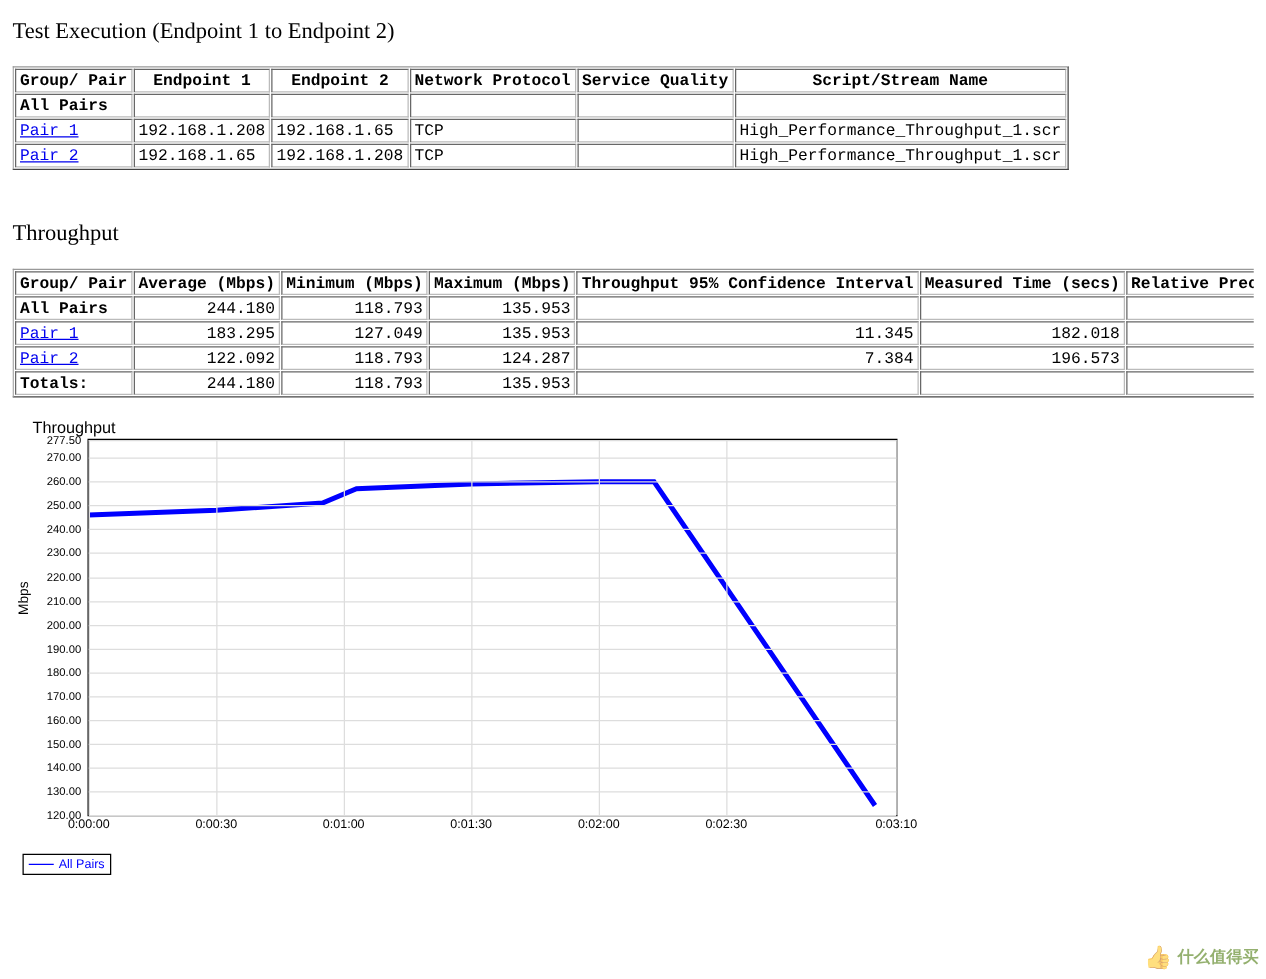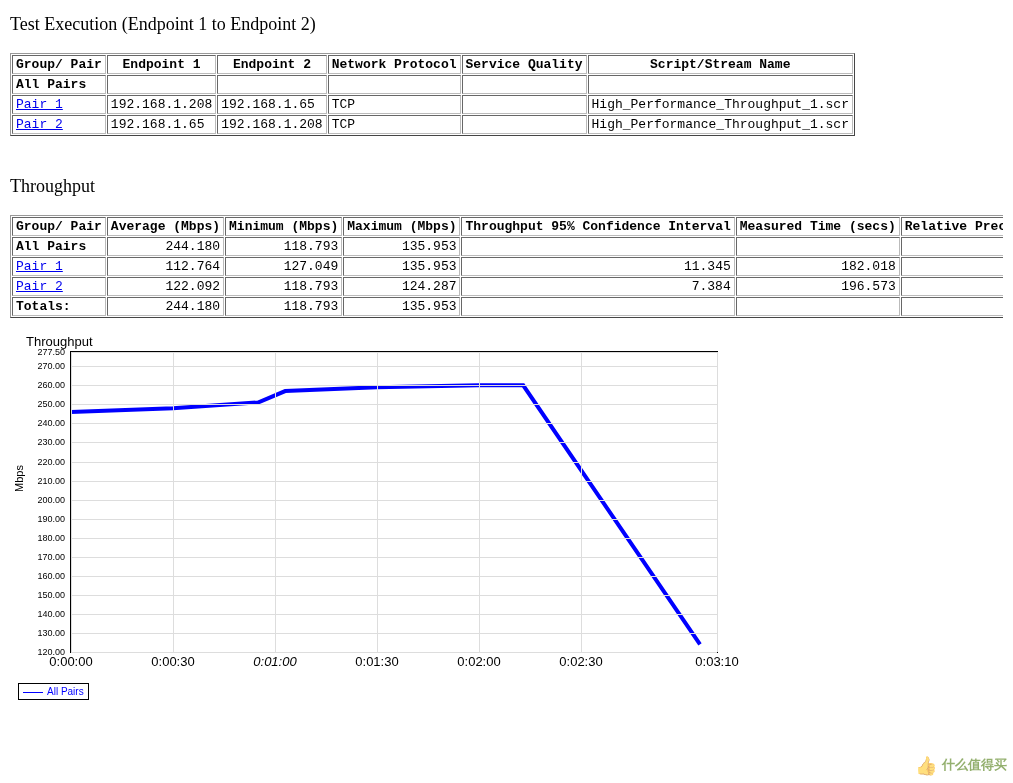--- a/index.html
+++ b/index.html
@@ -94,21 +94,21 @@
   .xlab-wrap {
     position: absolute;
     left: 0;
     bottom: -16px;
     width: 100%;
     height: 14px;
   }
   .xlab {
     position: absolute;
     font-family: Arial, sans-serif;
-    font-size: 13px;
+    font-size: 10px;
     transform: translateX(-50%);
     white-space: nowrap;
   }
   .xaxis-title {
     text-align: center;
     font-family: Arial, sans-serif;
     font-size: 11px;
     margin-top: 20px;
     margin-left: 52px;
   }
@@ -225,21 +225,21 @@
         <td><b>All Pairs</b></td>
         <td class="num">244.180</td>
         <td class="num">118.793</td>
         <td class="num">135.953</td>
         <td class="num"></td>
         <td class="num"></td>
         <td class="num"></td>
       </tr>
       <tr>
         <td><a href="#">Pair 1</a></td>
-        <td class="num">112.764</td>
+        <td class="num">183.295</td>
         <td class="num">127.049</td>
         <td class="num">135.953</td>
         <td class="num">11.345</td>
         <td class="num">182.018</td>
         <td class="num">8.604</td>
       </tr>
       <tr>
         <td><a href="#">Pair 2</a></td>
         <td class="num">122.092</td>
         <td class="num">118.793</td>
@@ -279,21 +279,21 @@
         <div class="ylab" style="top: 30.1587%;">230.00</div>
         <div class="ylab" style="top: 23.8095%;">240.00</div>
         <div class="ylab" style="top: 17.4603%;">250.00</div>
         <div class="ylab" style="top: 11.1111%;">260.00</div>
         <div class="ylab" style="top: 4.7619%;">270.00</div>
         <div class="ylab" style="top: 0%;">277.50</div>
       </div>
     <div class="xlab-wrap" id="xlabs">
         <div class="xlab" style="left: 0%;">0:00:00</div>
         <div class="xlab" style="left: 15.7895%;">0:00:30</div>
-        <div class="xlab" style="left: 31.5789%; font-style: italic;">0:01:00</div>
+        <div class="xlab" style="left: 31.5789%;">0:01:00</div>
         <div class="xlab" style="left: 47.3684%;">0:01:30</div>
         <div class="xlab" style="left: 63.1579%;">0:02:00</div>
         <div class="xlab" style="left: 78.9474%;">0:02:30</div>
         <div class="xlab" style="left: 100%;">0:03:10</div>
       </div>
     <svg class="line" id="linesvg" viewBox="0 0 1000 1000" preserveAspectRatio="none">
         <polyline points="0.00,200.00 157.89,187.30 289.47,168.25 331.58,130.16 473.68,117.46 631.58,111.11 700.00,111.11 973.68,974.60" fill="none" stroke="#0000ff" stroke-width="4" vector-effect="non-scaling-stroke"></polyline>
       </svg>
   <div class="grid-h" style="top: 100%;"></div>
       <div class="grid-h" style="top: 93.6508%;"></div>

